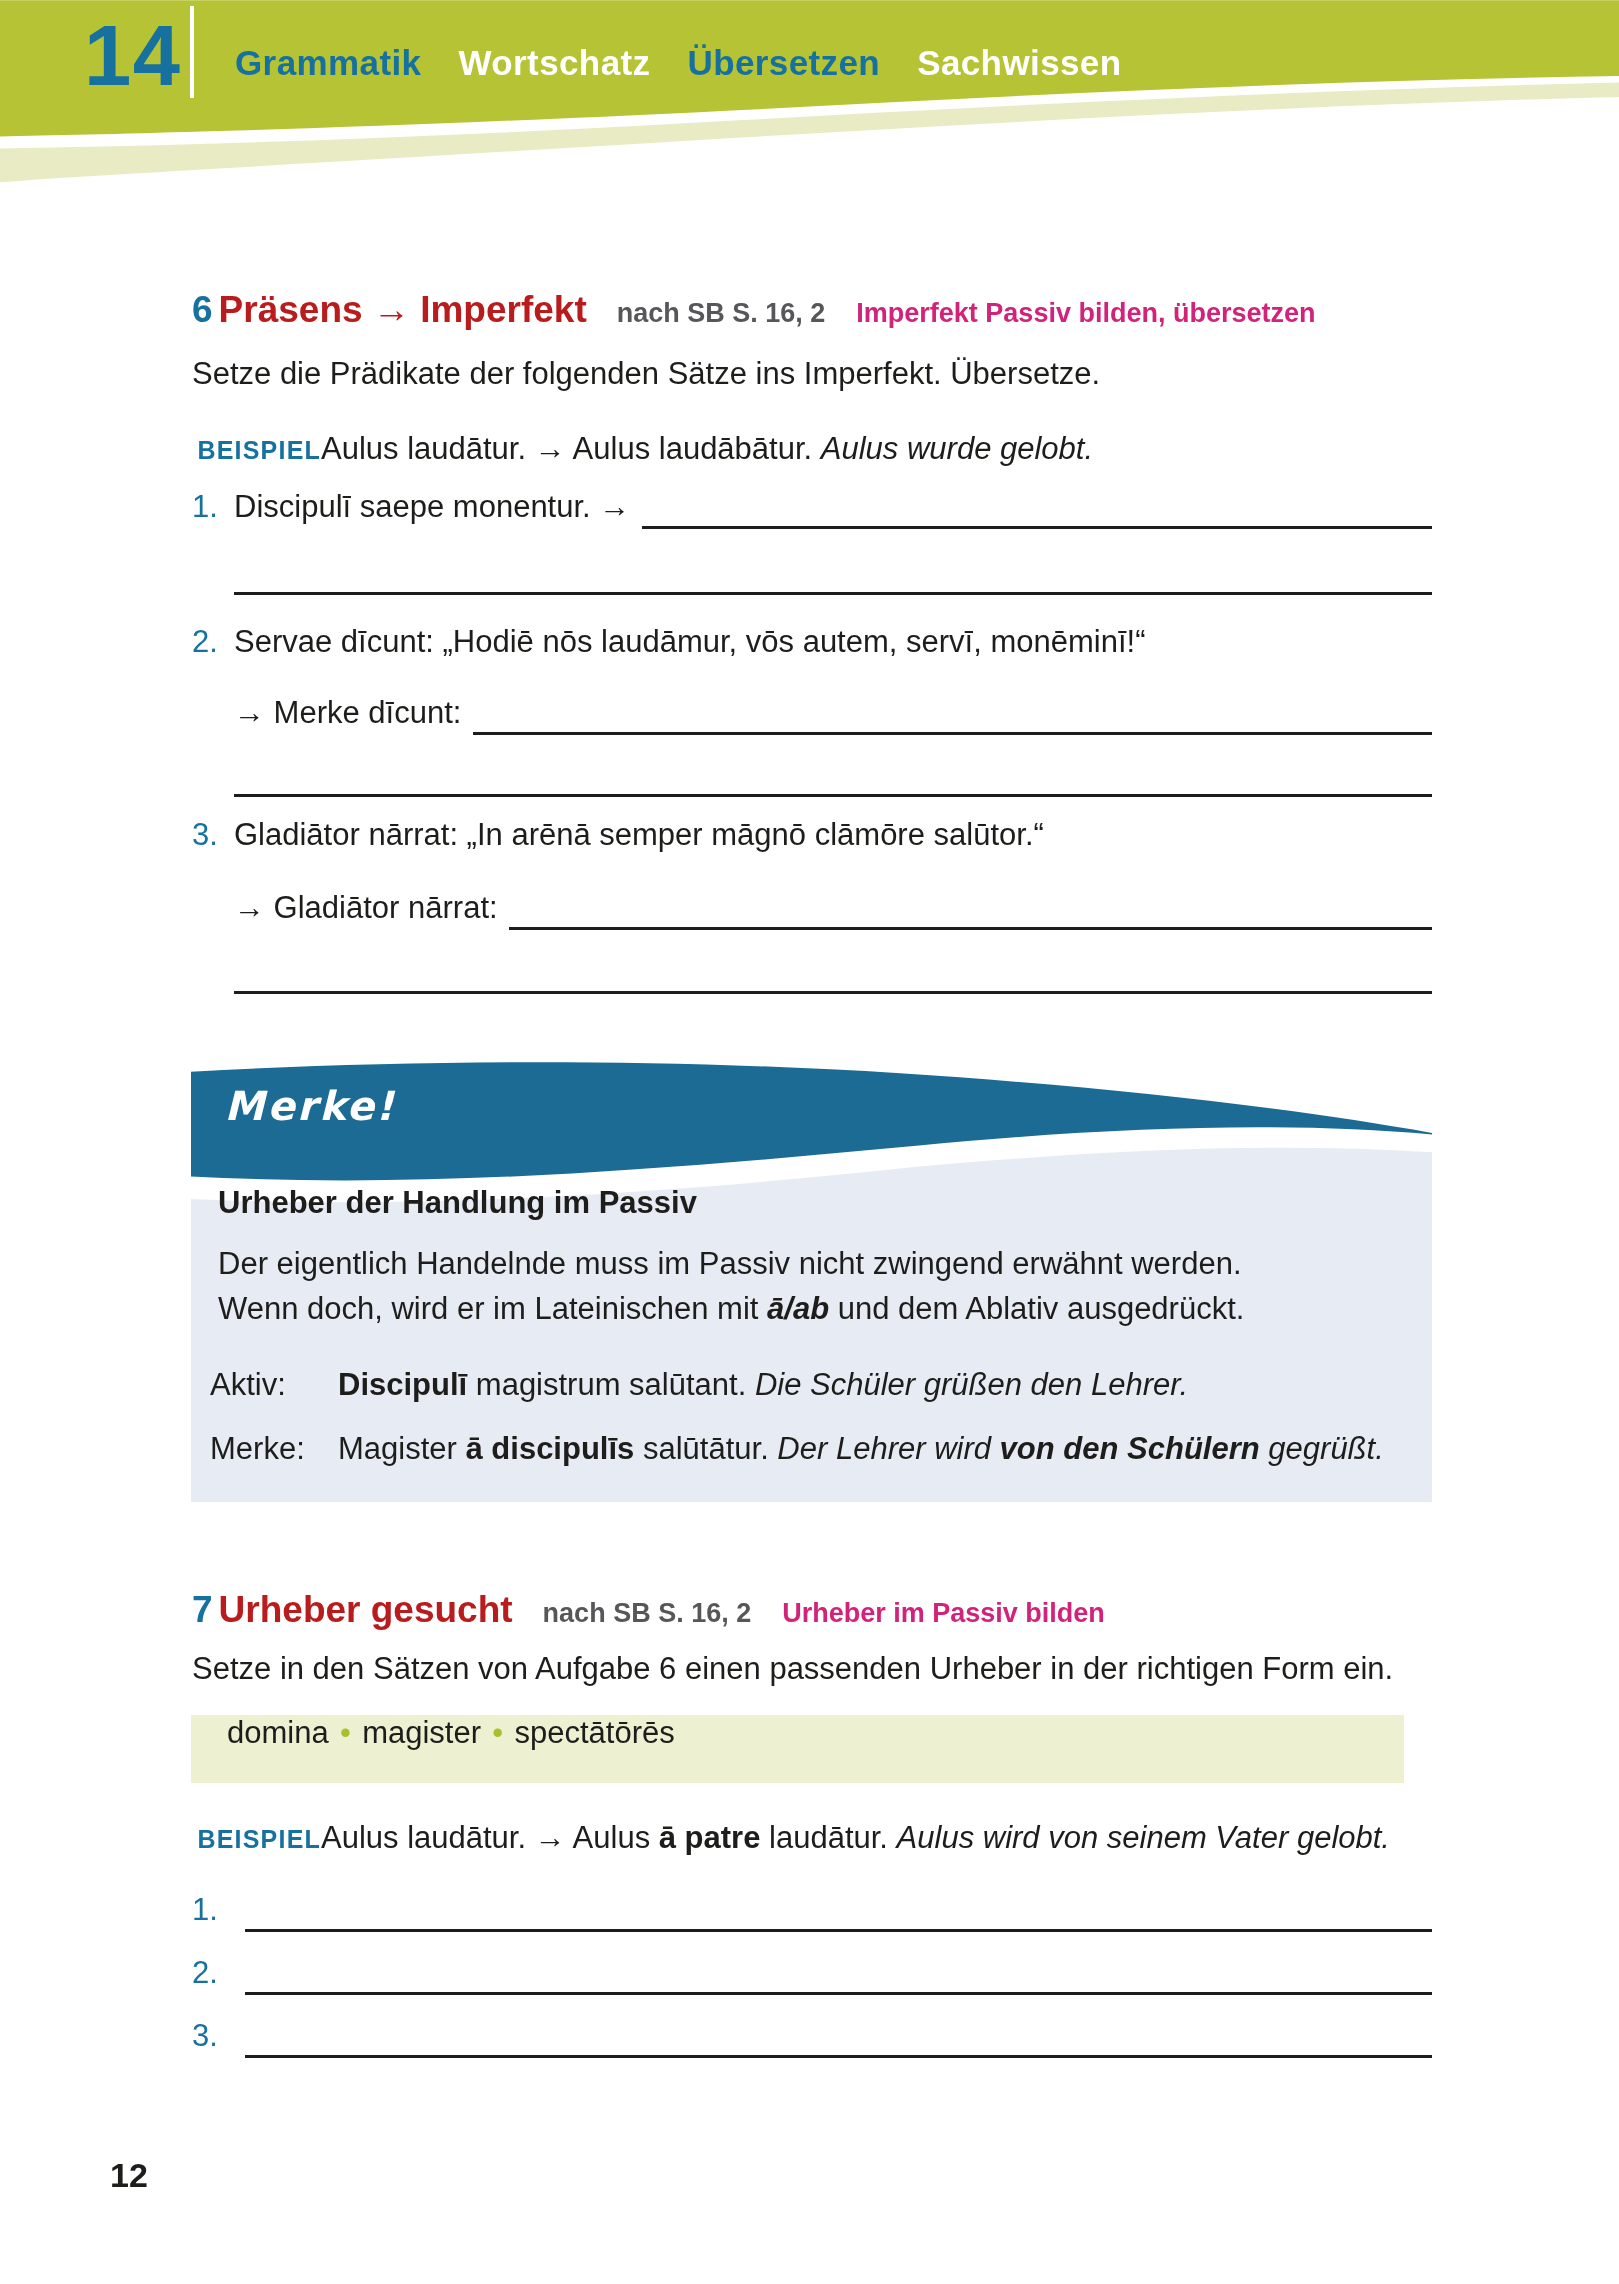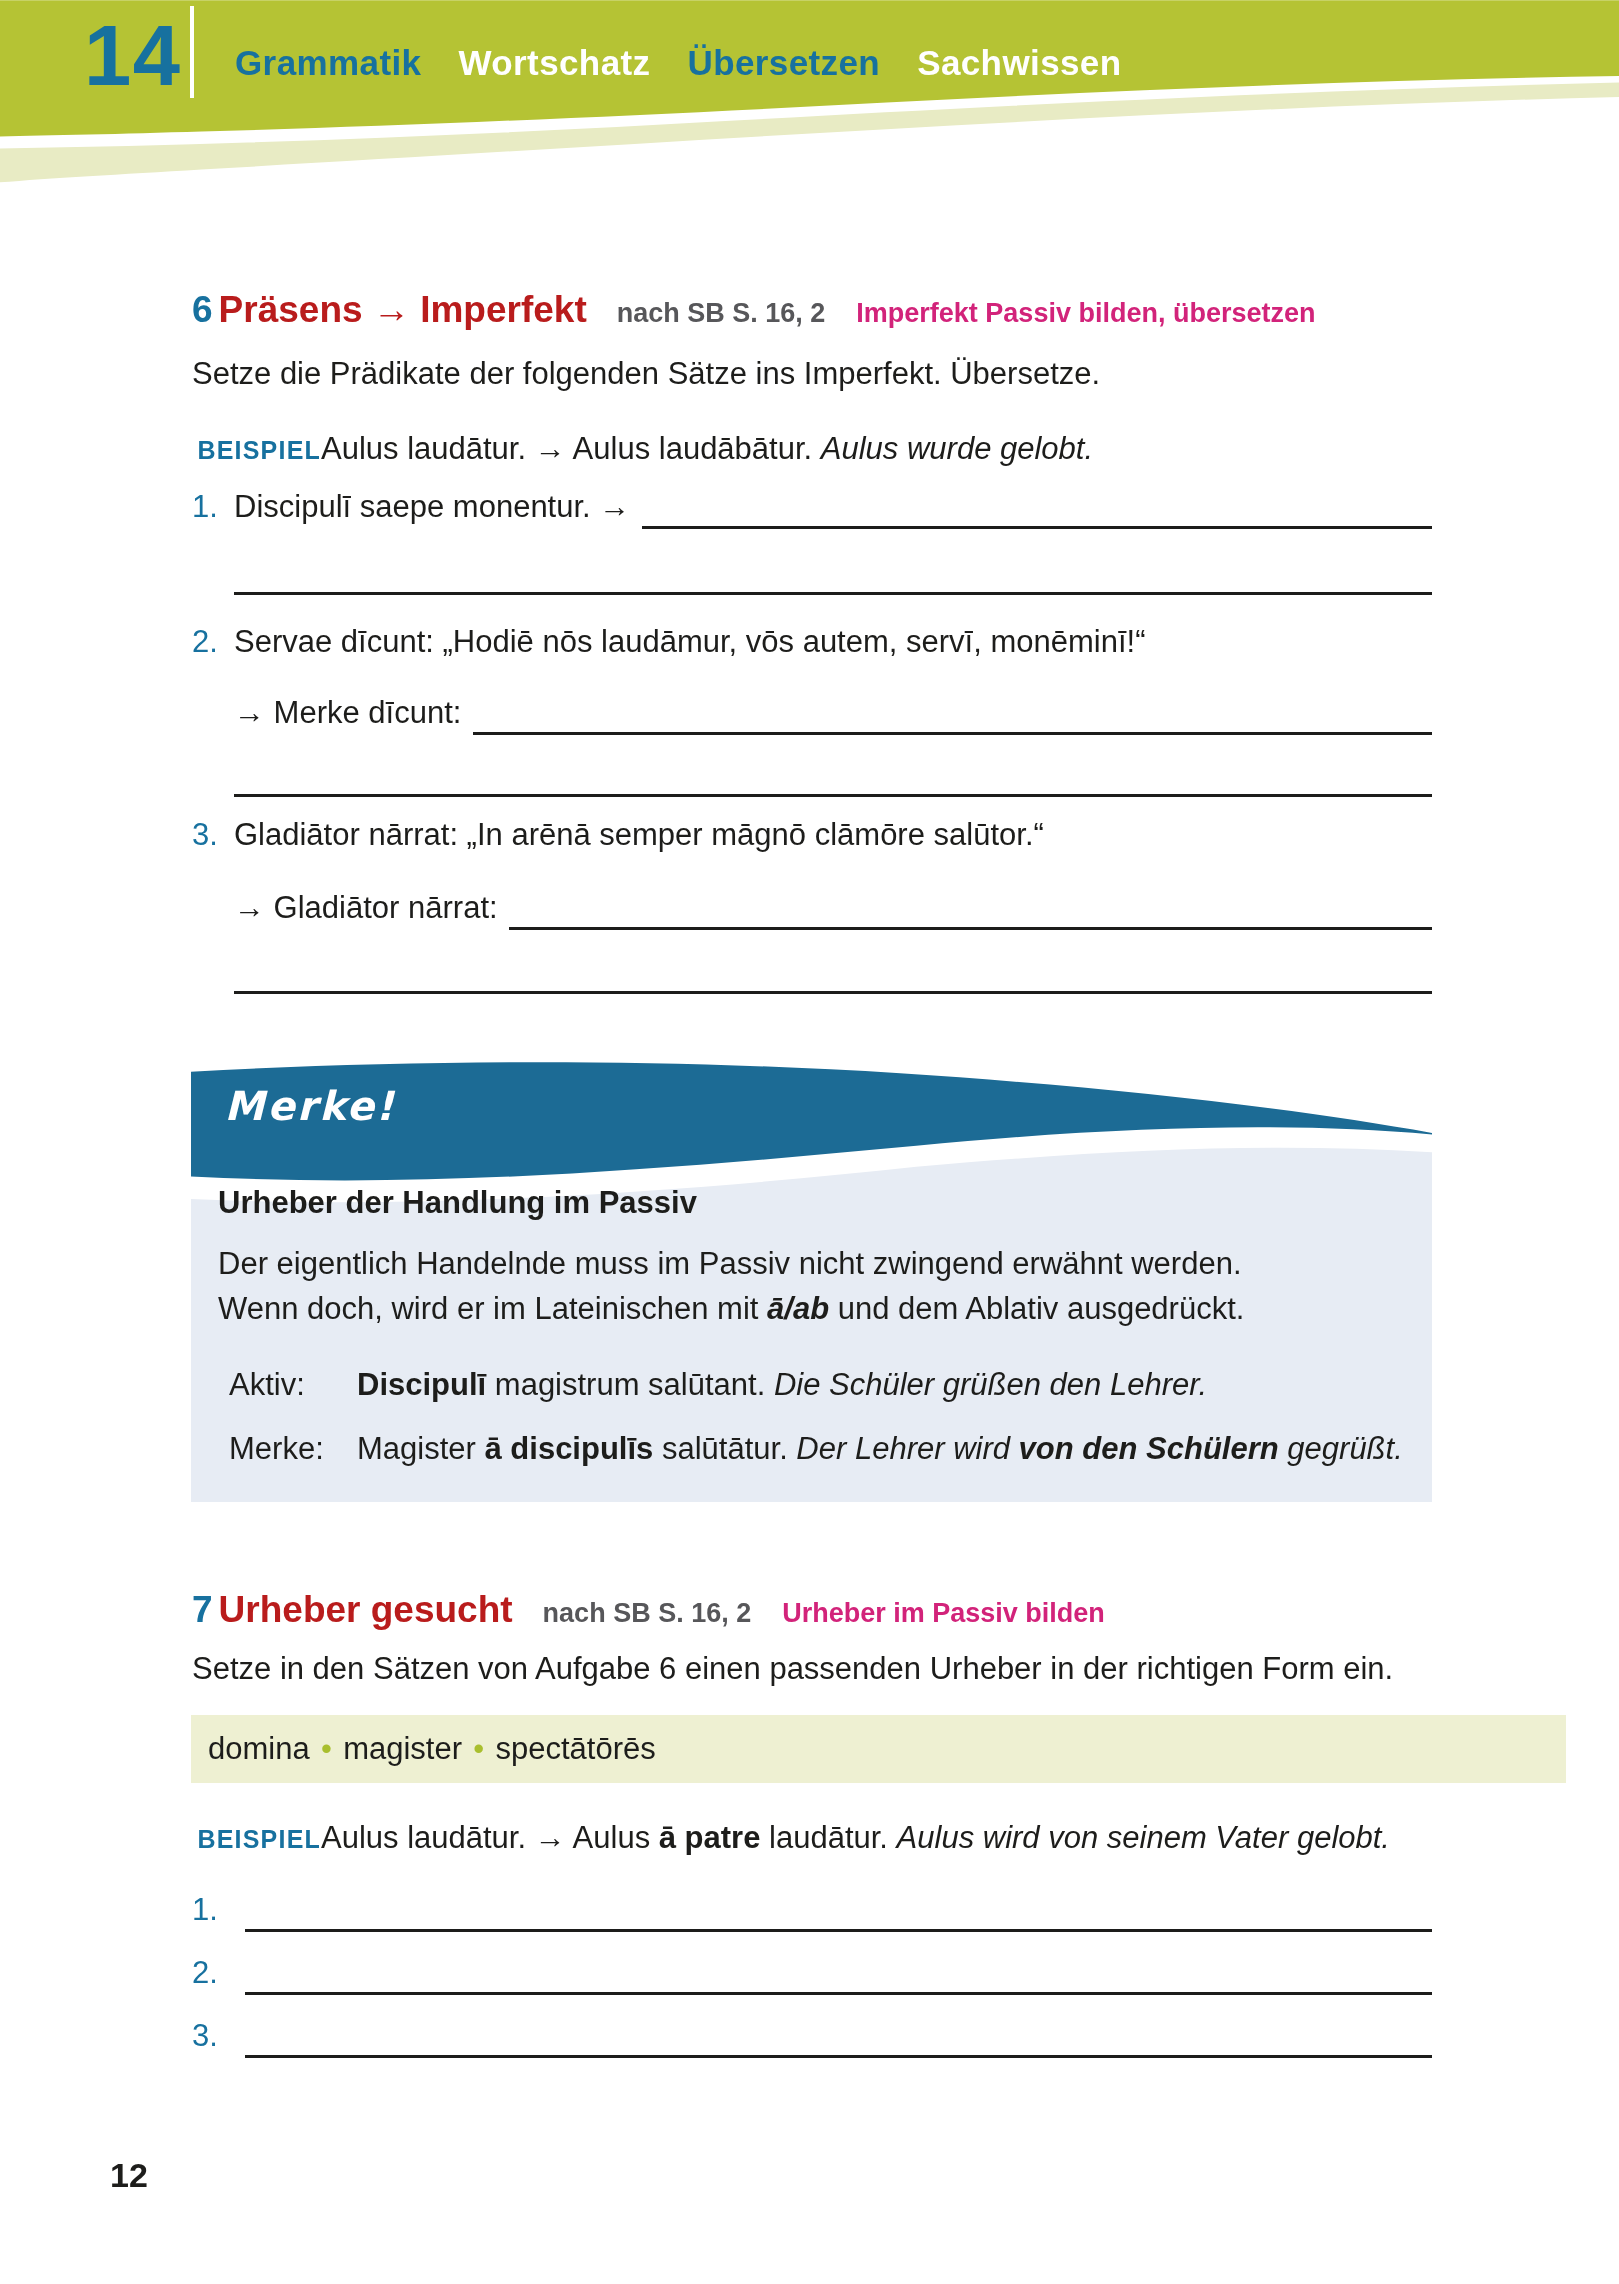--- a/index.html
+++ b/index.html
@@ -41,26 +41,26 @@
   .fullrule{position:absolute;height:0;border-top:3.2px solid #1d1d1b;}
 
   
   .merke{position:absolute;left:191px;top:1062px;width:1241px;height:440px;}
   .merke-svg{position:absolute;left:0;top:0;}
   .merke-label{position:absolute;left:37px;top:21px;color:#ffffff;font-size:40px;font-weight:600;
                font-style:italic;font-family:"DejaVu Sans",sans-serif;transform:skewX(-3deg);
                letter-spacing:2.4px;}
   .merke-heading{position:absolute;left:27px;top:123px;font-size:31px;font-weight:bold;}
   .merke-para{position:absolute;left:27px;top:179px;width:1177px;}
-  .merke-row{position:absolute;left:38px;display:flex;align-items:flex-start;white-space:nowrap;}
+  .merke-row{position:absolute;left:19px;display:flex;align-items:flex-start;white-space:nowrap;}
   .merke-row-label{flex:0 0 128px;}
 
   
-  .wordbox{position:absolute;left:191px;top:1715px;width:1375px;height:68px;background:#eef0d2;
-           display:flex;align-items:center;}
+  .wordbox{position:absolute;left:191px;top:1715px;width:1194px;height:68px;background:#eef0d2;
+           display:flex;align-items:flex-start;padding-left:19px;}
   .wordbox-inner{margin-left:17px;display:flex;align-items:baseline;gap:11.3px;font-size:31px;}
   .wb-bullet{color:#a9bf2e;font-size:31px;}
 
   .page-number{position:absolute;left:110px;top:2158px;font-size:34px;font-weight:bold;line-height:1;}
 </style>
 </head>
 <body>
 
 <div class="page">
 

